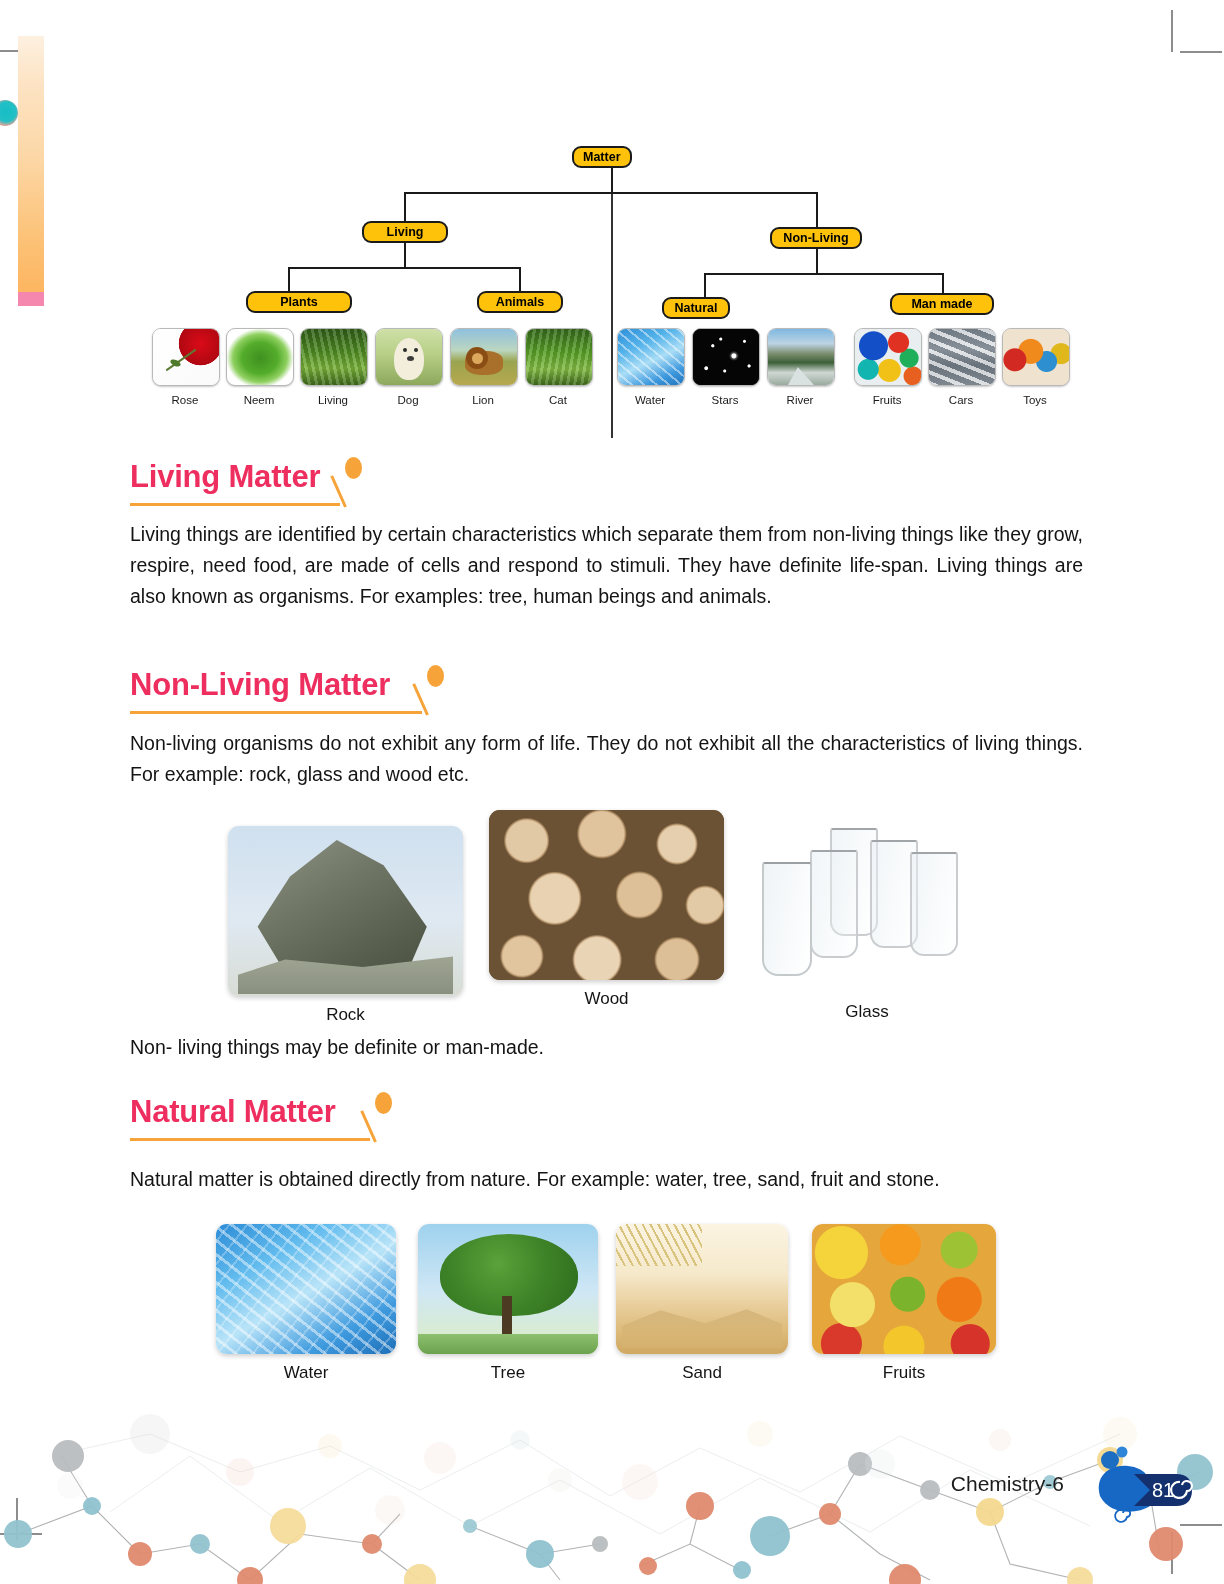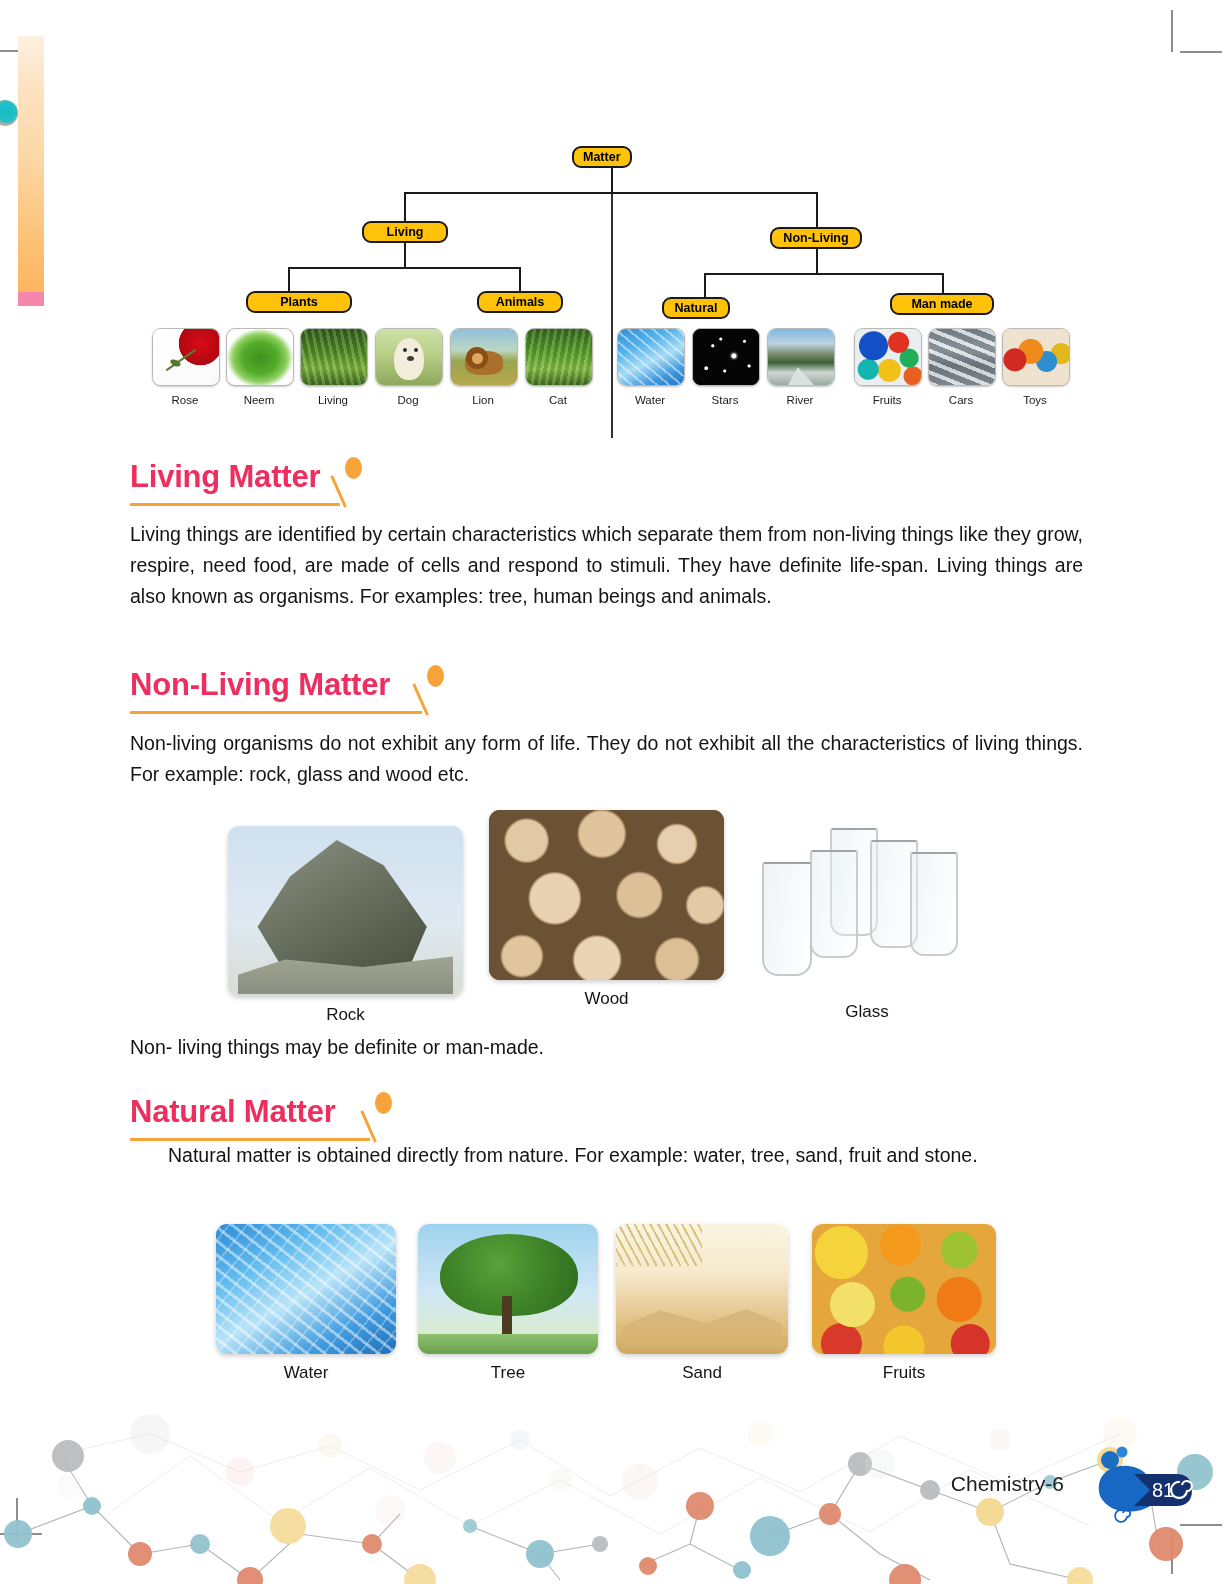--- a/index.html
+++ b/index.html
@@ -324,21 +324,21 @@
 
 <div class="para left" style="left:130px; top:1032px; width:953px;">Non- living things may be definite or man-made.</div>
 
 <div class="sect-head" style="left:130px; top:1096px;">
   <span class="htxt">Natural Matter</span>
   <div class="head-rule" style="top:42px; width:240px;"></div>
   <div class="head-kick" style="left:244px; top:12px; height:34px; transform:rotate(-24deg);"></div>
   <div class="head-dot" style="left:245px; top:-4px;"></div>
 </div>
 
-<div class="para" style="left:130px; top:1140px; width:953px;margin-left:38px;">Natural matter is obtained directly from nature. For example: water, tree, sand, fruit and stone.</div>
+<div class="para" style="left:130px; top:1164px; width:953px;">Natural matter is obtained directly from nature. For example: water, tree, sand, fruit and stone.</div>
 
 <div class="figrow" style="left:0px; top:1224px; width:1224px; height:190px;">
   <div class="fig" style="left:216px; top:0;">
     <div class="box" style="width:180px; height:130px;">
       <div class="im" style="background:linear-gradient(150deg,#2b8bd6 0%,#63bcee 28%,#b9e4f8 52%,#3f9ade 78%,#1d6fb8 100%);"></div>
       <div class="im" style="background:repeating-linear-gradient(38deg, rgba(255,255,255,.45) 0 3px, rgba(255,255,255,0) 3px 11px);"></div>
       <div class="im" style="background:repeating-linear-gradient(-52deg, rgba(255,255,255,.25) 0 2px, rgba(255,255,255,0) 2px 14px);"></div>
     </div>
     <div class="lab">Water</div>
   </div>

